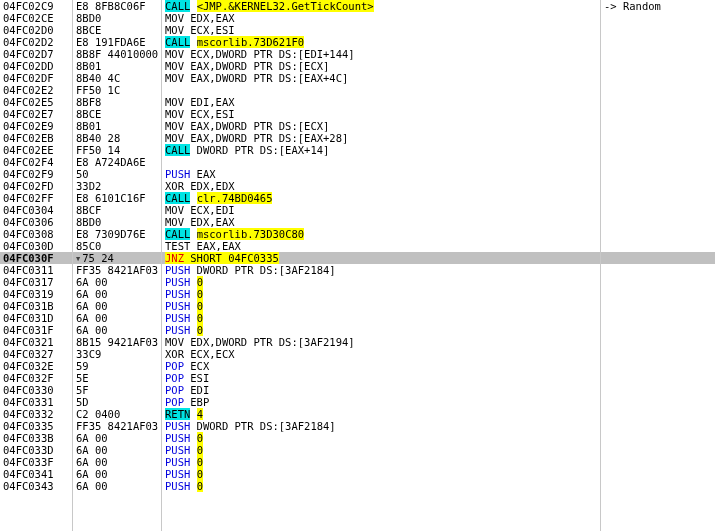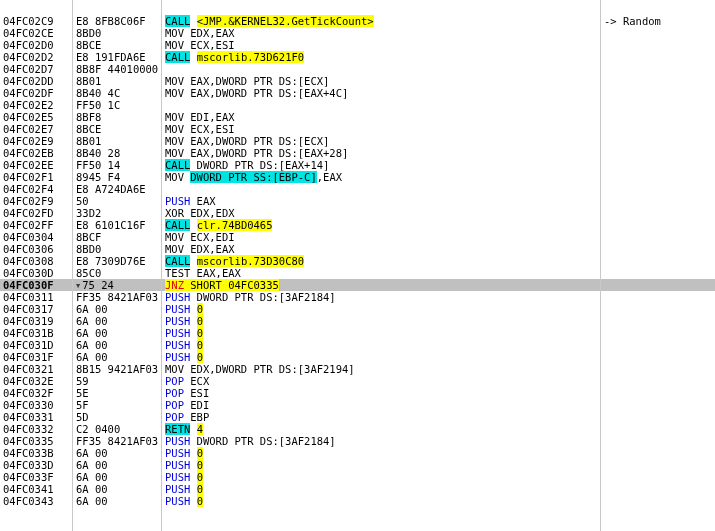--- a/index.html
+++ b/index.html
@@ -12,21 +12,21 @@
     --selected-row-bg:#c0c0c0;
     --grid-line:#c8c8c8;
   }
   html,body{margin:0;padding:0}
   body{
     width:715px;height:531px;overflow:hidden;
     background:var(--background);
   }
   .disasm-view{
     position:relative;width:715px;height:531px;box-sizing:border-box;
-    padding-top:15px;
+    padding-top:0;
     font-family:"DejaVu Sans Mono",monospace;
     font-size:10.5px;line-height:12px;color:var(--text);
     background:var(--background);
   }
   .rows{position:relative;z-index:1}
   .row{display:flex;height:12px;white-space:pre;cursor:default}
   .row.selected{background:var(--selected-row-bg)}
   .cell{flex:none;overflow:hidden;white-space:pre;box-sizing:border-box}
   .cell.addr{width:73px;padding-left:3px}
   .row.selected .cell.addr{font-weight:bold}
@@ -49,46 +49,46 @@
 </style>
 </head>
 <body>
 
 <div class="disasm-view">
   <div class="rows">
       <div class="row"><div class="cell addr">04FC02C9</div><div class="cell bytes">E8 8FB8C06F</div><div class="cell disasm"><span class="seg-c">CALL</span><span class="seg-p"> </span><span class="seg-y">&lt;JMP.&amp;KERNEL32.GetTickCount&gt;</span></div><div class="cell comment">-&gt; Random</div></div>
       <div class="row"><div class="cell addr">04FC02CE</div><div class="cell bytes">8BD0</div><div class="cell disasm"><span class="seg-p">MOV EDX,EAX</span></div><div class="cell comment"></div></div>
       <div class="row"><div class="cell addr">04FC02D0</div><div class="cell bytes">8BCE</div><div class="cell disasm"><span class="seg-p">MOV ECX,ESI</span></div><div class="cell comment"></div></div>
       <div class="row"><div class="cell addr">04FC02D2</div><div class="cell bytes">E8 191FDA6E</div><div class="cell disasm"><span class="seg-c">CALL</span><span class="seg-p"> </span><span class="seg-y">mscorlib.73D621F0</span></div><div class="cell comment"></div></div>
-      <div class="row"><div class="cell addr">04FC02D7</div><div class="cell bytes">8B8F 44010000</div><div class="cell comment"></div></div>
+      <div class="row"><div class="cell addr">04FC02D7</div><div class="cell bytes">8B8F 44010000</div><div class="cell disasm"><span class="seg-p">MOV ECX,DWORD PTR DS:[EDI+144]</span></div><div class="cell comment"></div></div>
       <div class="row"><div class="cell addr">04FC02DD</div><div class="cell bytes">8B01</div><div class="cell disasm"><span class="seg-p">MOV EAX,DWORD PTR DS:[ECX]</span></div><div class="cell comment"></div></div>
       <div class="row"><div class="cell addr">04FC02DF</div><div class="cell bytes">8B40 4C</div><div class="cell disasm"><span class="seg-p">MOV EAX,DWORD PTR DS:[EAX+4C]</span></div><div class="cell comment"></div></div>
       <div class="row"><div class="cell addr">04FC02E2</div><div class="cell bytes">FF50 1C</div><div class="cell comment"></div></div>
       <div class="row"><div class="cell addr">04FC02E5</div><div class="cell bytes">8BF8</div><div class="cell disasm"><span class="seg-p">MOV EDI,EAX</span></div><div class="cell comment"></div></div>
       <div class="row"><div class="cell addr">04FC02E7</div><div class="cell bytes">8BCE</div><div class="cell disasm"><span class="seg-p">MOV ECX,ESI</span></div><div class="cell comment"></div></div>
       <div class="row"><div class="cell addr">04FC02E9</div><div class="cell bytes">8B01</div><div class="cell disasm"><span class="seg-p">MOV EAX,DWORD PTR DS:[ECX]</span></div><div class="cell comment"></div></div>
       <div class="row"><div class="cell addr">04FC02EB</div><div class="cell bytes">8B40 28</div><div class="cell disasm"><span class="seg-p">MOV EAX,DWORD PTR DS:[EAX+28]</span></div><div class="cell comment"></div></div>
       <div class="row"><div class="cell addr">04FC02EE</div><div class="cell bytes">FF50 14</div><div class="cell disasm"><span class="seg-c">CALL</span><span class="seg-p"> DWORD PTR DS:[EAX+14]</span></div><div class="cell comment"></div></div>
-      <div class="row"><div class="cell addr">04FC02F1</div><div class="cell bytes">8945 F4</div><div class="cell disasm"><span class="seg-p">MOV </span><span class="seg-c">DWORD PTR SS:[EBP-C]</span><span class="seg-p">,EAX</span></div><div class="cell comment"></div></div>
       <div class="row"><div class="cell addr">04FC02F4</div><div class="cell bytes">E8 A724DA6E</div><div class="cell comment"></div></div>
       <div class="row"><div class="cell addr">04FC02F9</div><div class="cell bytes">50</div><div class="cell disasm"><span class="seg-b">PUSH</span><span class="seg-p"> EAX</span></div><div class="cell comment"></div></div>
       <div class="row"><div class="cell addr">04FC02FD</div><div class="cell bytes">33D2</div><div class="cell disasm"><span class="seg-p">XOR EDX,EDX</span></div><div class="cell comment"></div></div>
       <div class="row"><div class="cell addr">04FC02FF</div><div class="cell bytes">E8 6101C16F</div><div class="cell disasm"><span class="seg-c">CALL</span><span class="seg-p"> </span><span class="seg-y">clr.74BD0465</span></div><div class="cell comment"></div></div>
       <div class="row"><div class="cell addr">04FC0304</div><div class="cell bytes">8BCF</div><div class="cell disasm"><span class="seg-p">MOV ECX,EDI</span></div><div class="cell comment"></div></div>
       <div class="row"><div class="cell addr">04FC0306</div><div class="cell bytes">8BD0</div><div class="cell disasm"><span class="seg-p">MOV EDX,EAX</span></div><div class="cell comment"></div></div>
       <div class="row"><div class="cell addr">04FC0308</div><div class="cell bytes">E8 7309D76E</div><div class="cell disasm"><span class="seg-c">CALL</span><span class="seg-p"> </span><span class="seg-y">mscorlib.73D30C80</span></div><div class="cell comment"></div></div>
       <div class="row"><div class="cell addr">04FC030D</div><div class="cell bytes">85C0</div><div class="cell disasm"><span class="seg-p">TEST EAX,EAX</span></div><div class="cell comment"></div></div>
       <div class="row selected"><div class="cell addr">04FC030F</div><div class="cell bytes"><span class="jump-marker">▼</span>75 24</div><div class="cell disasm"><span class="seg-r">JNZ</span><span class="seg-y"> SHORT 04FC0335</span></div><div class="cell comment"></div></div>
       <div class="row"><div class="cell addr">04FC0311</div><div class="cell bytes">FF35 8421AF03</div><div class="cell disasm"><span class="seg-b">PUSH</span><span class="seg-p"> DWORD PTR DS:[3AF2184]</span></div><div class="cell comment"></div></div>
       <div class="row"><div class="cell addr">04FC0317</div><div class="cell bytes">6A 00</div><div class="cell disasm"><span class="seg-b">PUSH</span><span class="seg-p"> </span><span class="seg-y">0</span></div><div class="cell comment"></div></div>
       <div class="row"><div class="cell addr">04FC0319</div><div class="cell bytes">6A 00</div><div class="cell disasm"><span class="seg-b">PUSH</span><span class="seg-p"> </span><span class="seg-y">0</span></div><div class="cell comment"></div></div>
       <div class="row"><div class="cell addr">04FC031B</div><div class="cell bytes">6A 00</div><div class="cell disasm"><span class="seg-b">PUSH</span><span class="seg-p"> </span><span class="seg-y">0</span></div><div class="cell comment"></div></div>
       <div class="row"><div class="cell addr">04FC031D</div><div class="cell bytes">6A 00</div><div class="cell disasm"><span class="seg-b">PUSH</span><span class="seg-p"> </span><span class="seg-y">0</span></div><div class="cell comment"></div></div>
       <div class="row"><div class="cell addr">04FC031F</div><div class="cell bytes">6A 00</div><div class="cell disasm"><span class="seg-b">PUSH</span><span class="seg-p"> </span><span class="seg-y">0</span></div><div class="cell comment"></div></div>
       <div class="row"><div class="cell addr">04FC0321</div><div class="cell bytes">8B15 9421AF03</div><div class="cell disasm"><span class="seg-p">MOV EDX,DWORD PTR DS:[3AF2194]</span></div><div class="cell comment"></div></div>
+      <div class="row"><div class="cell addr">04FC0327</div><div class="cell bytes">33C9</div><div class="cell disasm"><span class="seg-p">XOR ECX,ECX</span></div><div class="cell comment"></div></div>
       <div class="row"><div class="cell addr">04FC032E</div><div class="cell bytes">59</div><div class="cell disasm"><span class="seg-b">POP</span><span class="seg-p"> ECX</span></div><div class="cell comment"></div></div>
       <div class="row"><div class="cell addr">04FC032F</div><div class="cell bytes">5E</div><div class="cell disasm"><span class="seg-b">POP</span><span class="seg-p"> ESI</span></div><div class="cell comment"></div></div>
       <div class="row"><div class="cell addr">04FC0330</div><div class="cell bytes">5F</div><div class="cell disasm"><span class="seg-b">POP</span><span class="seg-p"> EDI</span></div><div class="cell comment"></div></div>
       <div class="row"><div class="cell addr">04FC0331</div><div class="cell bytes">5D</div><div class="cell disasm"><span class="seg-b">POP</span><span class="seg-p"> EBP</span></div><div class="cell comment"></div></div>
       <div class="row"><div class="cell addr">04FC0332</div><div class="cell bytes">C2 0400</div><div class="cell disasm"><span class="seg-c">RETN</span><span class="seg-p"> </span><span class="seg-y">4</span></div><div class="cell comment"></div></div>
       <div class="row"><div class="cell addr">04FC0335</div><div class="cell bytes">FF35 8421AF03</div><div class="cell disasm"><span class="seg-b">PUSH</span><span class="seg-p"> DWORD PTR DS:[3AF2184]</span></div><div class="cell comment"></div></div>
       <div class="row"><div class="cell addr">04FC033B</div><div class="cell bytes">6A 00</div><div class="cell disasm"><span class="seg-b">PUSH</span><span class="seg-p"> </span><span class="seg-y">0</span></div><div class="cell comment"></div></div>
       <div class="row"><div class="cell addr">04FC033D</div><div class="cell bytes">6A 00</div><div class="cell disasm"><span class="seg-b">PUSH</span><span class="seg-p"> </span><span class="seg-y">0</span></div><div class="cell comment"></div></div>
       <div class="row"><div class="cell addr">04FC033F</div><div class="cell bytes">6A 00</div><div class="cell disasm"><span class="seg-b">PUSH</span><span class="seg-p"> </span><span class="seg-y">0</span></div><div class="cell comment"></div></div>
       <div class="row"><div class="cell addr">04FC0341</div><div class="cell bytes">6A 00</div><div class="cell disasm"><span class="seg-b">PUSH</span><span class="seg-p"> </span><span class="seg-y">0</span></div><div class="cell comment"></div></div>

